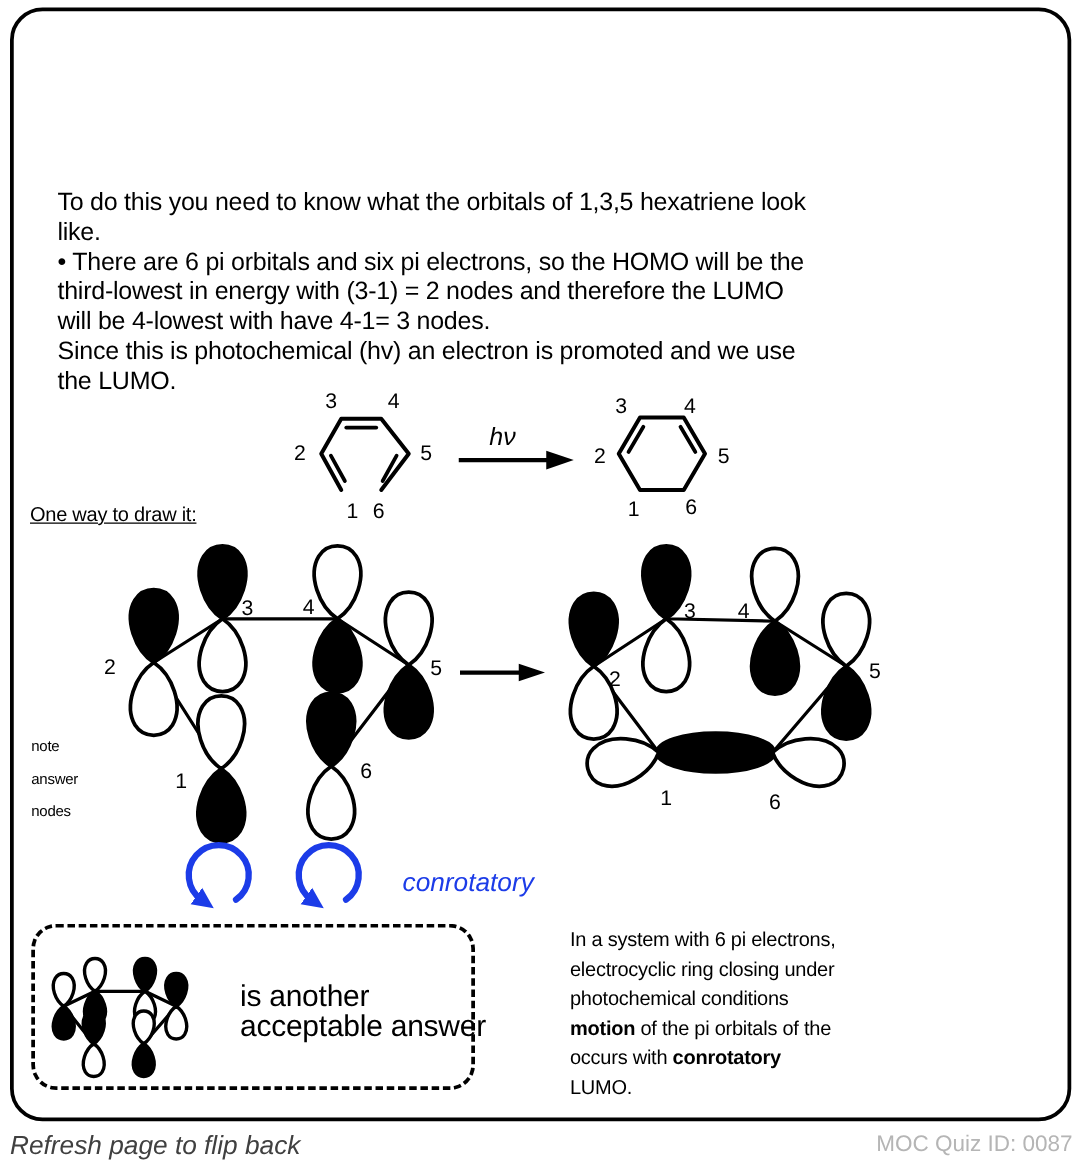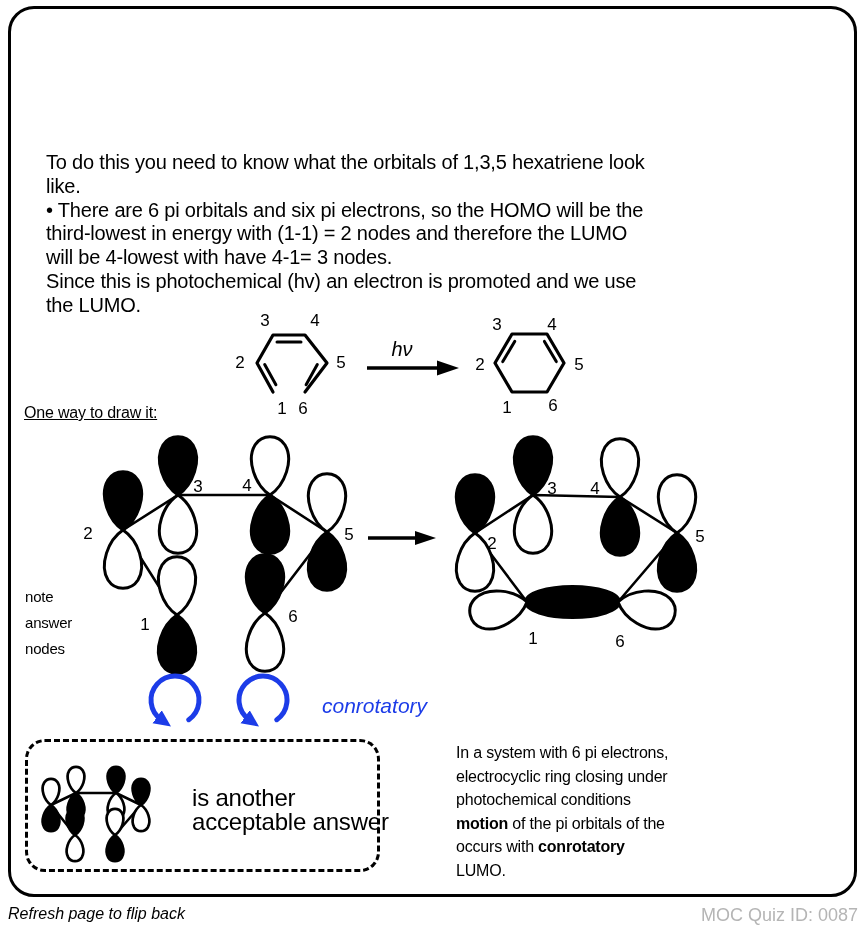--- a/index.html
+++ b/index.html
@@ -6,31 +6,31 @@
   .page {
     position:relative; width:868px; height:936px; background:#ffffff;
     font-family:"Liberation Sans", sans-serif; color:#000; overflow:hidden;
   }
   .card {
     position:absolute; left:8px; top:6px; width:843px; height:885px;
     border:3.5px solid #000; border-radius:26px; background:#fff;
   }
   .intro { position:absolute; left:46px; top:151px; font-size:20px; line-height:23.8px; letter-spacing:-0.2px; white-space:nowrap; }
   .oneway { position:absolute; left:24px; top:404px; font-size:16px; letter-spacing:-0.2px;text-decoration:underline; }
-  .note { position:absolute; left:25px; top:584px; font-size:15px; line-height:26px; letter-spacing:-0.2px; }
+  .note { position:absolute; left:25px; top:584px; font-size:12px; line-height:26px; letter-spacing:-0.2px; }
   .scheme-svg { position:absolute; left:230px; top:302px; }
   .orb-svg { position:absolute; left:55px; top:428px; }
   .dashed-box {
     position:absolute; left:25px; top:739px; width:349px; height:127px;
     border:3.5px dashed #000; border-radius:20px;
   }
   .small-svg { position:absolute; left:6px; top:4px; }
   .alt-text { position:absolute; left:164px; top:44px; font-size:24px; line-height:24px; letter-spacing:-0.2px; white-space:nowrap; }
   .conclusion { position:absolute; left:456px; top:741px; font-size:16px; line-height:23.6px; letter-spacing:-0.2px; white-space:nowrap; }
-  .footer-left { position:absolute; left:8px; top:905px; font-size:16px; font-style:italic; color:#000000; }
+  .footer-left { position:absolute; left:8px; top:905px; font-size:21px; font-style:italic; color:#404040; }
   .footer-right { position:absolute; right:10px; top:905px; font-size:18px; color:#b5b5b5; }
 
   
   .bond { stroke:#000; stroke-width:2.6; fill:none; stroke-linecap:round; }
   .ringline { stroke:#000; stroke-width:3.2; fill:none; stroke-linejoin:round; stroke-linecap:round; }
   .dbl { stroke:#000; stroke-width:3; fill:none; stroke-linecap:round; }
   .lobe { stroke:#000; stroke-width:3; stroke-linejoin:round; }
   .slobe { stroke:#000; stroke-width:6; stroke-linejoin:round; }
   .num { font-family:"Liberation Sans",sans-serif; font-size:17px; text-anchor:middle; fill:#000; }
   .hv { font-family:"Liberation Sans",sans-serif; font-size:20px; font-style:italic; text-anchor:middle; fill:#000; }
@@ -41,21 +41,21 @@
 </head>
 <body>
 
 <div class="page">
   <div class="card"></div>
 
   <div class="intro">
     <div>To do this you need to know what the orbitals of 1,3,5 hexatriene look</div>
     <div>like.</div>
     <div>• There are 6 pi orbitals and six pi electrons, so the HOMO will be the</div>
-    <div>third-lowest in energy with (1-1) = 2 nodes and therefore the LUMO</div>
+    <div>third-lowest in energy with (3-1) = 2 nodes and therefore the LUMO</div>
     <div>will be 4-lowest with have 4-1= 3 nodes.</div>
     <div>Since this is photochemical (hv) an electron is promoted and we use</div>
     <div>the LUMO.</div>
   </div>
 
   <svg class="scheme-svg" width="370" height="115" viewBox="0 0 370 115">
     <g>
       <path class="ringline" d="M43,90 L27,61 L43,33 L75,33 L97,61 L75,90"></path>
       <path class="dbl" d="M47,40 L71,40"></path>
       <path class="dbl" d="M34.7,62.5 L45.9,82.8"></path>

